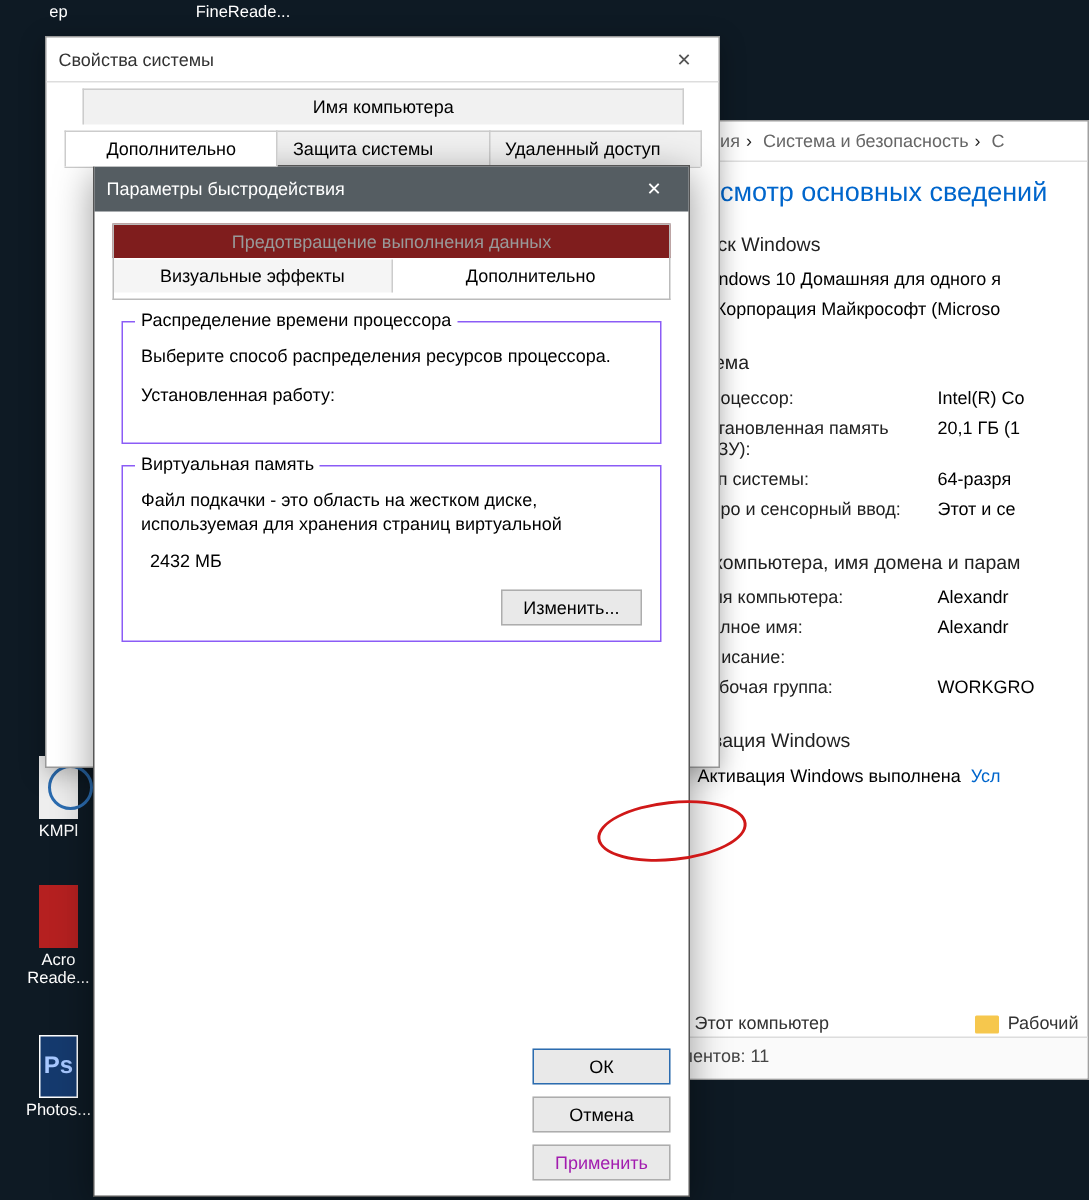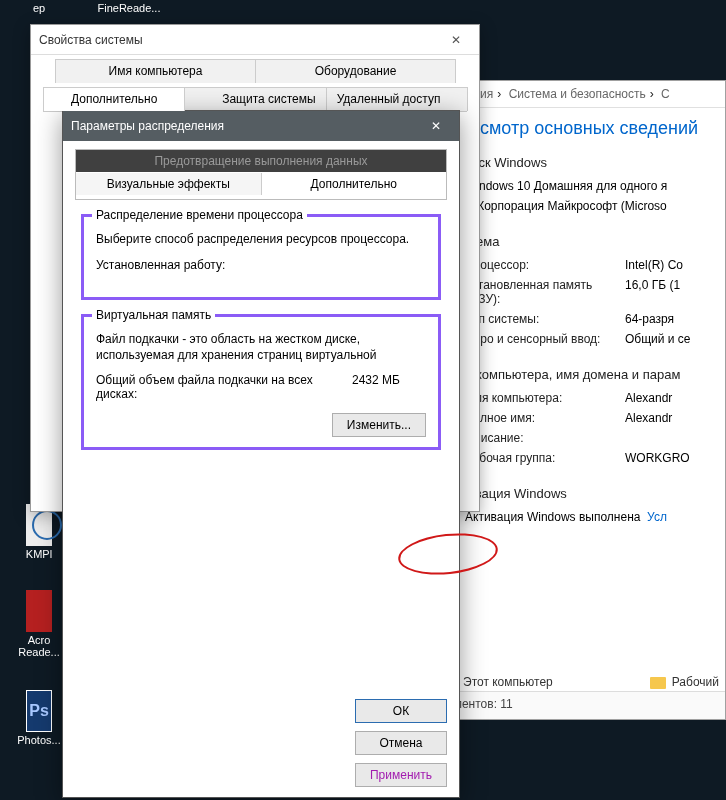--- a/index.html
+++ b/index.html
@@ -38,43 +38,43 @@
   .tabRow { display:flex; border-bottom:1px solid #ccc; margin:4px 6px 0; }
   .tabRow.top2 { border-bottom:none; }
   .tab { padding:4px 10px 5px; font-size:12px; border:1px solid #ccc; border-bottom:none; background:#fdfdfd; margin-right:-1px; position:relative; }
   .tab.inactive { background:#f1f1f1; }
   .tab.active { background:#fff; z-index:2; }
 
   
   #perf { position:absolute; left:62px; top:110px; width:398px; height:688px; background:#fff; border:1px solid #555; box-shadow:0 6px 24px rgba(0,0,0,.4);}
   #perf .tabRowP { display:flex; margin:8px 12px 0;}
   #perf .tabP { padding:4px 20px; border:1px solid #bbb; border-bottom:none; font-size:12px;}
-  #perf .tabP.unsel { background:#404040; color:#999;}
+  #perf .tabP.unsel { background:#7f1d1d; color:#999;}
   #perf .narrowTab { margin:-1px 12px 0 12px; border:1px solid #bbb; border-top:none; padding:2px 0 4px; display:flex;}
   #perf .narrowTab div { flex:1; text-align:center; padding:4px 0; font-size:12px;}
   #perf .narrowTab .nsel { border-right:1px solid #ccc; background:#f5f5f5;}
 
-  .group { margin:14px 18px 0 18px; border:3px solid #8b5cf6; padding:14px 12px 14px; position:relative; }
+  .group { margin:14px 18px 0 18px; border:1px solid #8b5cf6; padding:14px 12px 14px; position:relative; }
   .group .legend { position:absolute; top:-9px; left:8px; background:#fff; padding:0 4px; font-size:12px;}
   .group p { font-size:12px; margin-bottom:10px; line-height:16px;}
   .radio { width:13px; height:13px; border:1px solid #555; border-radius:50%; display:inline-flex; align-items:center; justify-content:center;}
   .radio.on::after { content:""; width:7px; height:7px; background:#000; border-radius:50%; }
   .radRow2 { margin-top:8px; display:flex; gap:10px; align-items:center; }
 
   .btn { display:inline-block; min-width:78px; padding:4px 14px; background:#e9e9e9; border:1px solid #adadad; font-size:12px; text-align:center; white-space:nowrap;}
   .btn.dis { color:#a21caf; }
   .btnRowBottom { position:absolute; bottom:10px; right:12px; display:flex; gap:8px;flex-direction:column; }
 
   
   .redCircle { position:absolute; border:2px solid #d01818; border-radius:50%; transform:rotate(-6deg); pointer-events:none;}
 </style>
 </head>
 <body>
 
-<div class="desk" style="top:2px;left:84px;width:90px;">
+<div class="desk" style="top:2px;left:117px;width:90px;">
     <span>FineReade...</span>
   </div>
 <div class="desk" style="top:2px;">
     <span>ер</span>
   </div>
 <div class="desk" style="top:78px;">
     <span>ig</span>
   </div>
 <div class="desk" style="top:166px;">
     <span>ard</span>
@@ -115,29 +115,29 @@
       </div>
   </div>
   <div class="sec">
     <div class="secT">Система</div>
     <div class="row">
         <div class="k">Процессор:</div>
         <div class="v">Intel(R) Co</div>
       </div>
     <div class="row">
         <div class="k">Установленная память (ОЗУ):</div>
-        <div class="v">16,0 ГБ (1</div>
+        <div class="v">20,1 ГБ (1</div>
       </div>
     <div class="row">
         <div class="k">Тип системы:</div>
         <div class="v">64-разря</div>
       </div>
     <div class="row">
         <div class="k">Перо и сенсорный ввод:</div>
-        <div class="v">Общий и се</div>
+        <div class="v">Этот и се</div>
       </div>
   </div>
   <div class="sec">
     <div class="secT">Имя компьютера, имя домена и парам</div>
     <div class="row">
         <div class="k">Имя компьютера:</div>
         <div class="v">Alexandr</div>
       </div>
     <div class="row">
         <div class="k">Полное имя:</div>
@@ -164,32 +164,31 @@
   <div class="footerBar">ементов: 11</div>
 </div>
 
 <div id="sysProp">
   <div class="titlebar">
     <span>Свойства системы</span>
     <span class="closeX">✕</span>
   </div>
   <div class="tabRow top2" style="margin-left:24px;margin-right:24px;">
     <div class="tab inactive" style="flex:1;text-align:center;">Имя компьютера</div>
-    <div class="tab inactive" style="flex:1;text-align:center;">Оборудование</div>
   </div>
   <div class="tabRow" style="margin-left:12px;margin-right:12px;">
     <div class="tab active" style="flex:1;text-align:center;">Дополнительно</div>
-    <div class="tab inactive" style="flex:1;text-align:right;">Защита системы</div>
+    <div class="tab inactive" style="flex:1;text-align:left;">Защита системы</div>
     <div class="tab inactive" style="flex:1;">Удаленный доступ</div>
   </div>
 </div>
 
 <div id="perf">
   <div class="titlebar dark">
-    <span>Параметры распределения</span>
+    <span>Параметры быстродействия</span>
     <span class="closeX">✕</span>
   </div>
 
   <div class="tabRowP">
     <div class="tabP unsel" style="flex:1;text-align:center;">Предотвращение выполнения данных</div>
   </div>
   <div class="narrowTab">
     <div class="nsel">Визуальные эффекты</div>
     <div>Дополнительно</div>
   </div>
@@ -197,21 +196,20 @@
   <div class="group">
     <div class="legend">Распределение времени процессора</div>
     <p>Выберите способ распределения ресурсов процессора.</p>
     <p>Установленная работу:</p>
   </div>
 
   <div class="group" style="padding-bottom:46px;">
     <div class="legend">Виртуальная память</div>
     <p>Файл подкачки - это область на жестком диске, используемая для хранения страниц виртуальной</p>
     <div style="display:flex;align-items:flex-start;">
-      <div style="flex:1;">Общий объем файла подкачки на всех дисках:</div>
       <div style="width:80px;text-align:left;padding-left:6px;">2432 МБ</div>
     </div>
     <div style="position:absolute;right:12px;bottom:10px;">
       <span class="btn">Изменить...</span>
     </div>
   </div>
 
   <div class="btnRowBottom">
     <span class="btn" style="border:1px solid #2b6cb0;">ОК</span>
     <span class="btn">Отмена</span>

